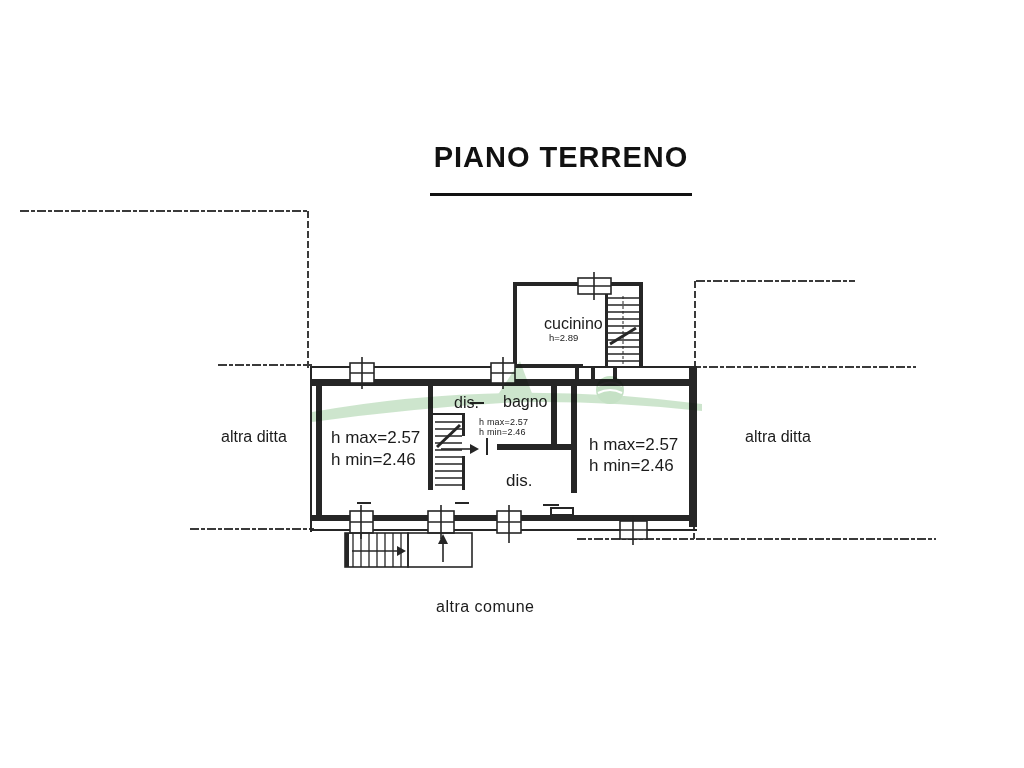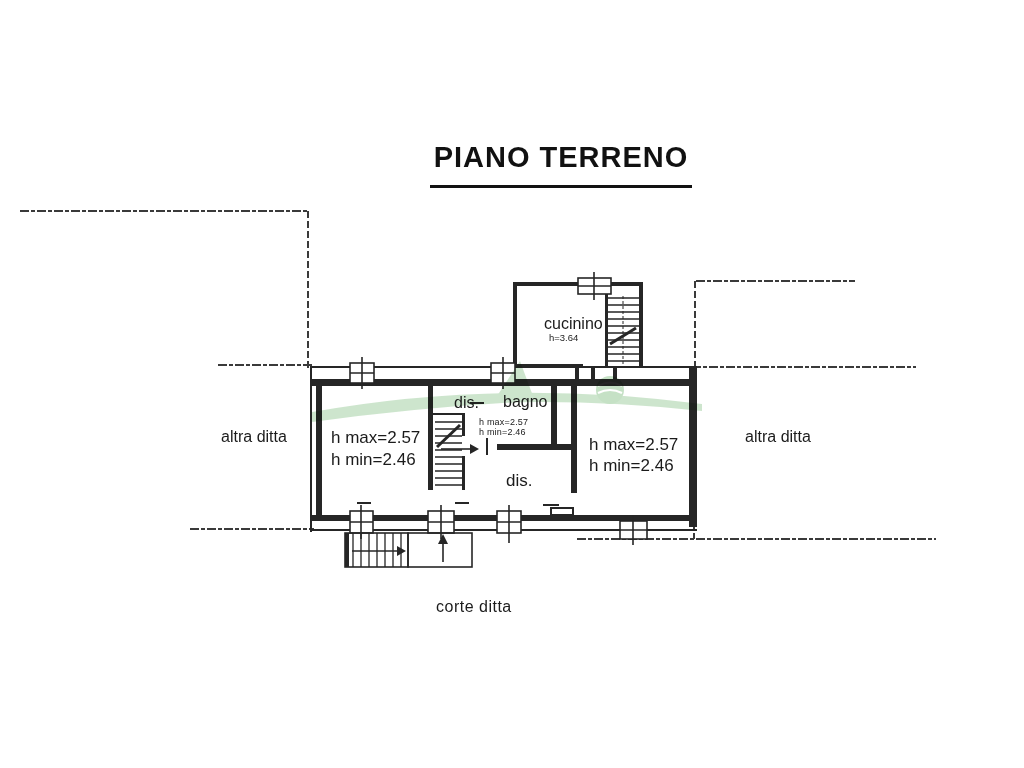--- a/index.html
+++ b/index.html
@@ -2,21 +2,21 @@
 <html><head>
 <meta charset="utf-8">
 <style>
   html,body{margin:0;padding:0;background:#fff;}
   #page{position:relative;width:1024px;height:768px;background:#fff;overflow:hidden;
         font-family:"Liberation Sans", sans-serif;color:#1b1b1b;}
   #plan-svg{position:absolute;left:0;top:0;}
   .lbl{position:absolute;white-space:nowrap;color:#1b1b1b;}
   #title{position:absolute;left:430px;top:141px;width:262px;text-align:center;
          font-size:29px;font-weight:bold;letter-spacing:1px;color:#111;
-         border-bottom:3px solid #111;padding-bottom:11px;}
+         border-bottom:3px solid #111;padding-bottom:19px;}
   .room-label{font-size:16px;margin-left:17px;}
   .h-label{font-size:17px;line-height:21px;}
   .h-label-sm{font-size:9px;line-height:10px;letter-spacing:.2px;}
   .annot{font-size:16px;}
   #cucinino-h{font-size:9.5px;}
   #corte-comune{font-size:16px;letter-spacing:.5px;}
 </style>
 </head>
 <body>
 
@@ -166,16 +166,16 @@
 
   <div class="lbl room-label" style="left:437px;top:394px;">dis.</div>
 
   <div class="lbl room-label" style="left:486px;top:393px;text-align:center;">bagno</div>
   <div class="lbl h-label-sm" style="left:479px;top:417px;">h max=2.57</div>
   <div class="lbl h-label-sm" style="left:479px;top:427px;">h min=2.46</div>
 
   <div class="lbl room-label" style="left:489px;top:471px;font-size:17px;">dis.</div>
 
   <div class="lbl annot" style="left:544px;top:315px;">cucinino</div>
-  <div class="lbl" id="cucinino-h" style="left:549px;top:332px;">h=3.64</div>
+  <div class="lbl" id="cucinino-h" style="left:549px;top:332px;">h=2.89</div>
 
-  <div class="lbl" id="corte-comune" style="left:436px;top:598px;">corte ditta</div>
+  <div class="lbl" id="corte-comune" style="left:436px;top:598px;">altra comune</div>
 </div>
 
 </body></html>

